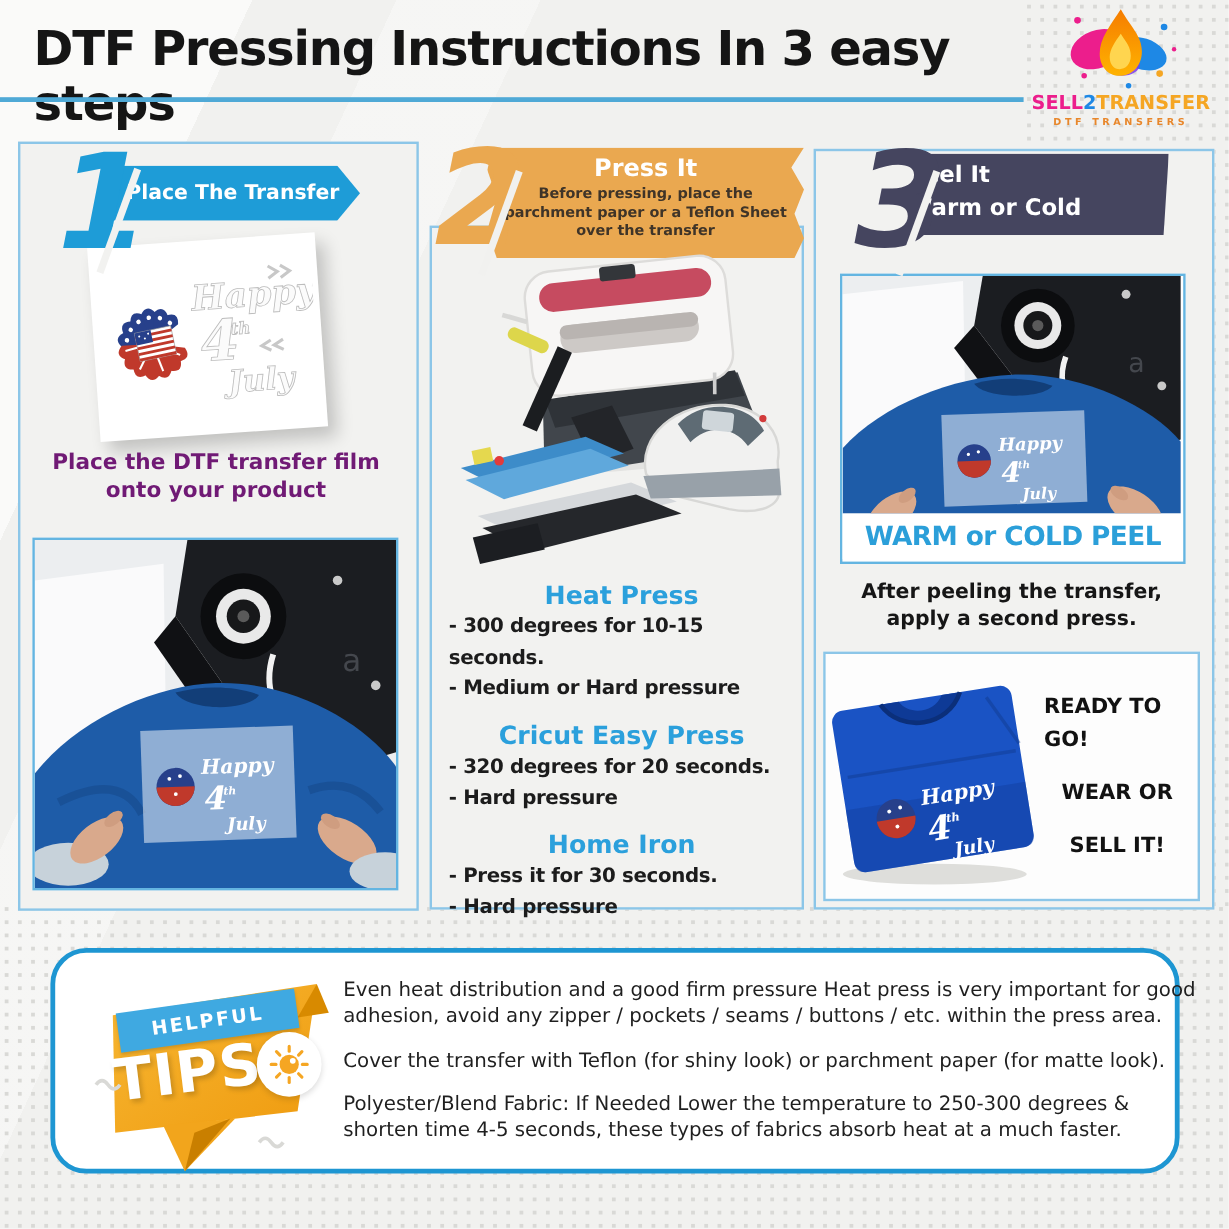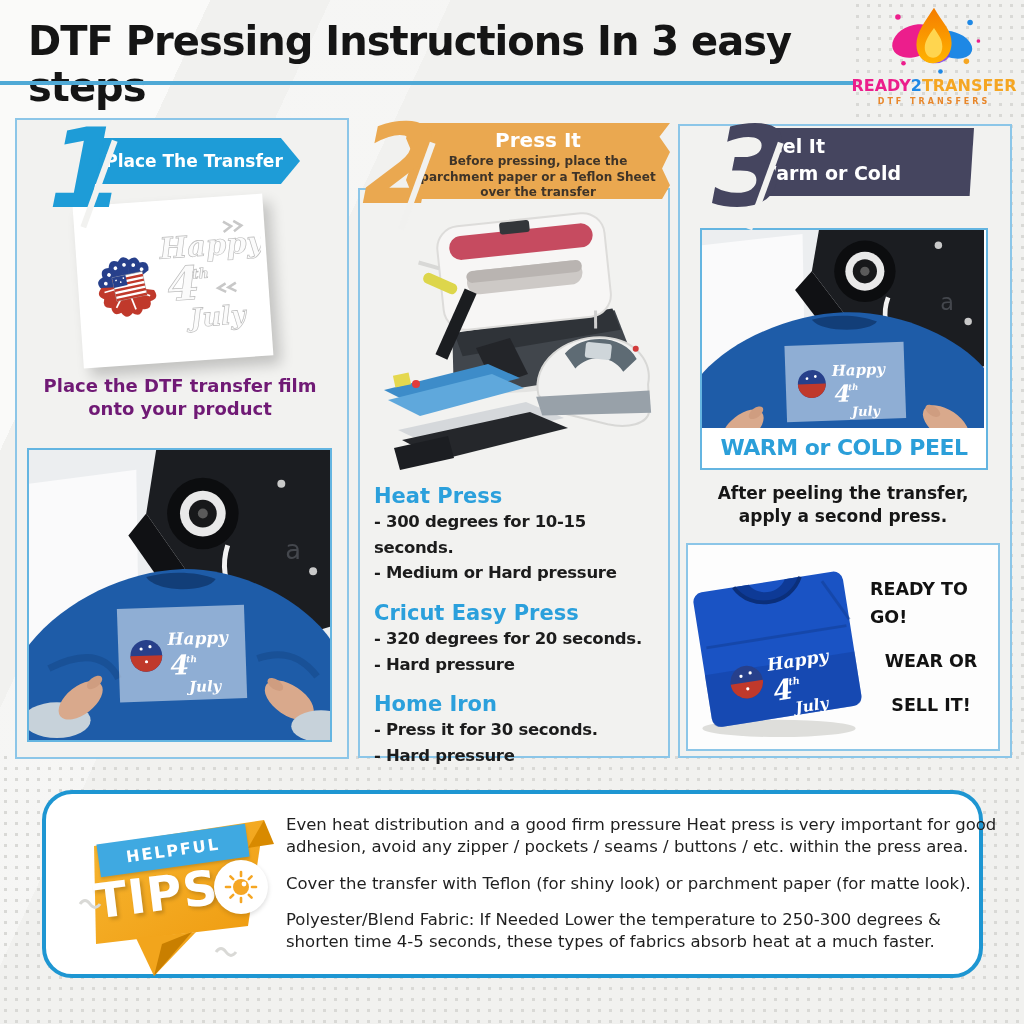--- a/index.html
+++ b/index.html
@@ -26,38 +26,38 @@
   #panel-1{left:15px;top:118px;width:330px;height:637px;}
   #panel-2{left:358px;top:188px;width:308px;height:566px;}
   #panel-3{left:678px;top:124px;width:330px;height:630px;}
 
   .step-num{position:absolute;font-weight:800;font-style:italic;font-size:110px;line-height:.82;z-index:3;}
   .num-slice{position:absolute;width:6px;height:92px;transform:rotate(20deg);z-index:4;}
 
   .ribbon1{position:absolute;left:88px;top:138px;width:212px;height:46px;background:#1E9CD7;z-index:2;
     clip-path:polygon(0 0,91% 0,100% 50%,91% 100%,0 100%);
     display:flex;align-items:center;justify-content:center;color:#fff;font-size:17px;font-weight:800;}
-  .banner2{position:absolute;left:406px;top:123px;width:264px;height:76px;background:#EAA850;z-index:2;text-align:center;
+  .banner2{position:absolute;left:406px;top:123px;width:264px;height:92px;background:#EAA850;z-index:2;text-align:center;
     clip-path:polygon(2% 0,100% 0,96% 18%,100% 38%,97% 60%,100% 82%,97% 100%,3% 100%,0 75%,3% 45%,0 20%);}
   .banner2 .t{color:#fff;font-size:20px;font-weight:800;margin-top:5px;}
   .banner2 .n{color:#3F3428;font-size:12px;font-weight:700;line-height:1.3;width:236px;margin:2px auto 0;}
   .banner3{position:absolute;left:756px;top:128px;width:218px;height:68px;background:#45455F;z-index:2;
     clip-path:polygon(5% 0,100% 0,98% 100%,0 100%);color:#fff;font-size:19px;font-weight:800;line-height:1.4;padding-top:5px;box-sizing:border-box;}
 
   
   #film{position:absolute;left:78px;top:200px;width:190px;height:162px;background:#fff;z-index:2;
     transform:rotate(-4deg);box-shadow:7px 9px 14px rgba(0,0,0,.2);display:flex;align-items:center;justify-content:center;}
   #caption-1{position:absolute;left:25px;top:374px;width:310px;text-align:center;font-size:18px;font-weight:800;color:#701a75;line-height:1.3;z-index:2;}
   .photo-frame{position:absolute;border:2px solid #64B5E1;background:#fff;overflow:hidden;z-index:2;}
   #photo-1{left:27px;top:448px;width:301px;height:290px;}
 
   
   #machines{position:absolute;left:362px;top:198px;width:300px;height:284px;z-index:2;}
   #methods{position:absolute;left:374px;top:484px;width:288px;z-index:2;}
-  .m-name{color:#2BA0DC;font-size:21px;font-weight:800;line-height:1.2;margin-top:15px;}
+  .m-name{color:#2BA0DC;font-size:21px;font-weight:800;line-height:1.2;margin-top:15px;text-align:center;}
   .m-name:first-child{margin-top:0;}
   .m-line{color:#1c1c1c;font-size:16.5px;font-weight:800;line-height:1.55;letter-spacing:-.3px;}
 
   
   #photo-3{left:700px;top:228px;width:284px;height:238px;}
   #photo-3 .ph{width:100%;height:198px;overflow:hidden;}
   #peel-label{height:38px;display:flex;align-items:center;justify-content:center;color:#2B9FD9;font-size:22px;font-weight:800;letter-spacing:-.5px;background:#fff;}
   #caption-3{position:absolute;left:690px;top:482px;width:306px;text-align:center;font-size:17px;font-weight:800;color:#161616;line-height:1.35;z-index:2;}
   #ready-frame{position:absolute;left:686px;top:543px;width:314px;height:208px;border:2px solid #8CC6E8;background:#fdfdfd;z-index:2;display:flex;box-sizing:border-box;}
   #ready-text{flex:1;display:flex;flex-direction:column;justify-content:center;align-items:center;font-size:17.5px;font-weight:800;color:#121212;line-height:1.6;padding-right:6px;gap:16px;}
@@ -104,21 +104,21 @@
       <ellipse cx="56" cy="54" rx="16" ry="10" fill="#7C3AED" opacity=".85"></ellipse>
       <path d="M55 4 C 64 20,74 28,74 42 C 74 56,64 64,54 64 C 44 64,36 56,36 44 C 36 30,46 18,55 4 Z" fill="url(#flameGrad)"></path>
       <path d="M55 26 C 60 34,64 38,64 46 C 64 54,59 58,54 58 C 49 58,45 54,45 47 C 45 40,50 33,55 26 Z" fill="#FFD54F"></path>
       <circle cx="16" cy="14" r="3" fill="#EC1E8C"></circle>
         <circle cx="94" cy="20" r="3" fill="#1E88E5"></circle>
       <circle cx="90" cy="62" r="3" fill="#F5A623"></circle>
         <circle cx="22" cy="64" r="2.5" fill="#EC1E8C"></circle>
       <circle cx="62" cy="73" r="2.5" fill="#1E88E5"></circle>
         <circle cx="103" cy="40" r="2" fill="#EC1E8C"></circle>
     </svg>
-    <div class="brand"><span class="r">READY</span><span class="n">2</span><span class="t">TRANSFER</span></div>
+    <div class="brand"><span class="r">SELL</span><span class="n">2</span><span class="t">TRANSFER</span></div>
     <div class="tagline">DTF TRANSFERS</div>
   </div>
 
   <div id="panel-1" class="panel"></div>
   <div class="step-num" style="left:48px;top:124px;color:#1E9CD7;">1</div>
   <div class="num-slice" style="left:96px;top:138px;background:#f2f2f0;"></div>
   <div class="ribbon1">
       <span>Place The Transfer</span>
     </div>
 

